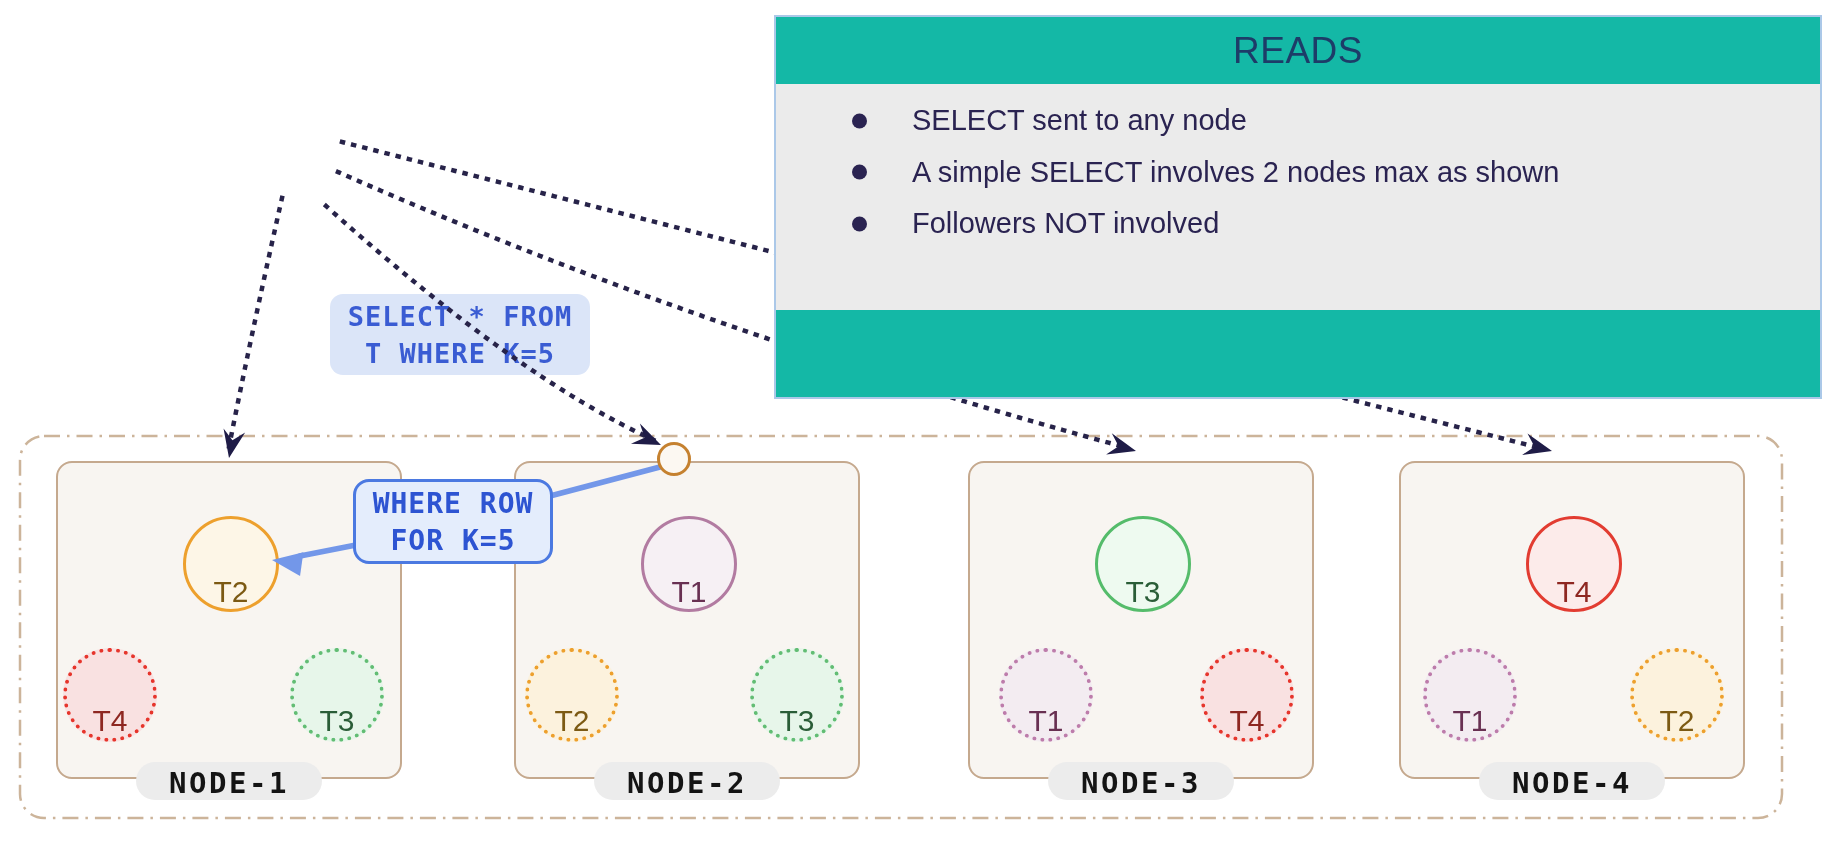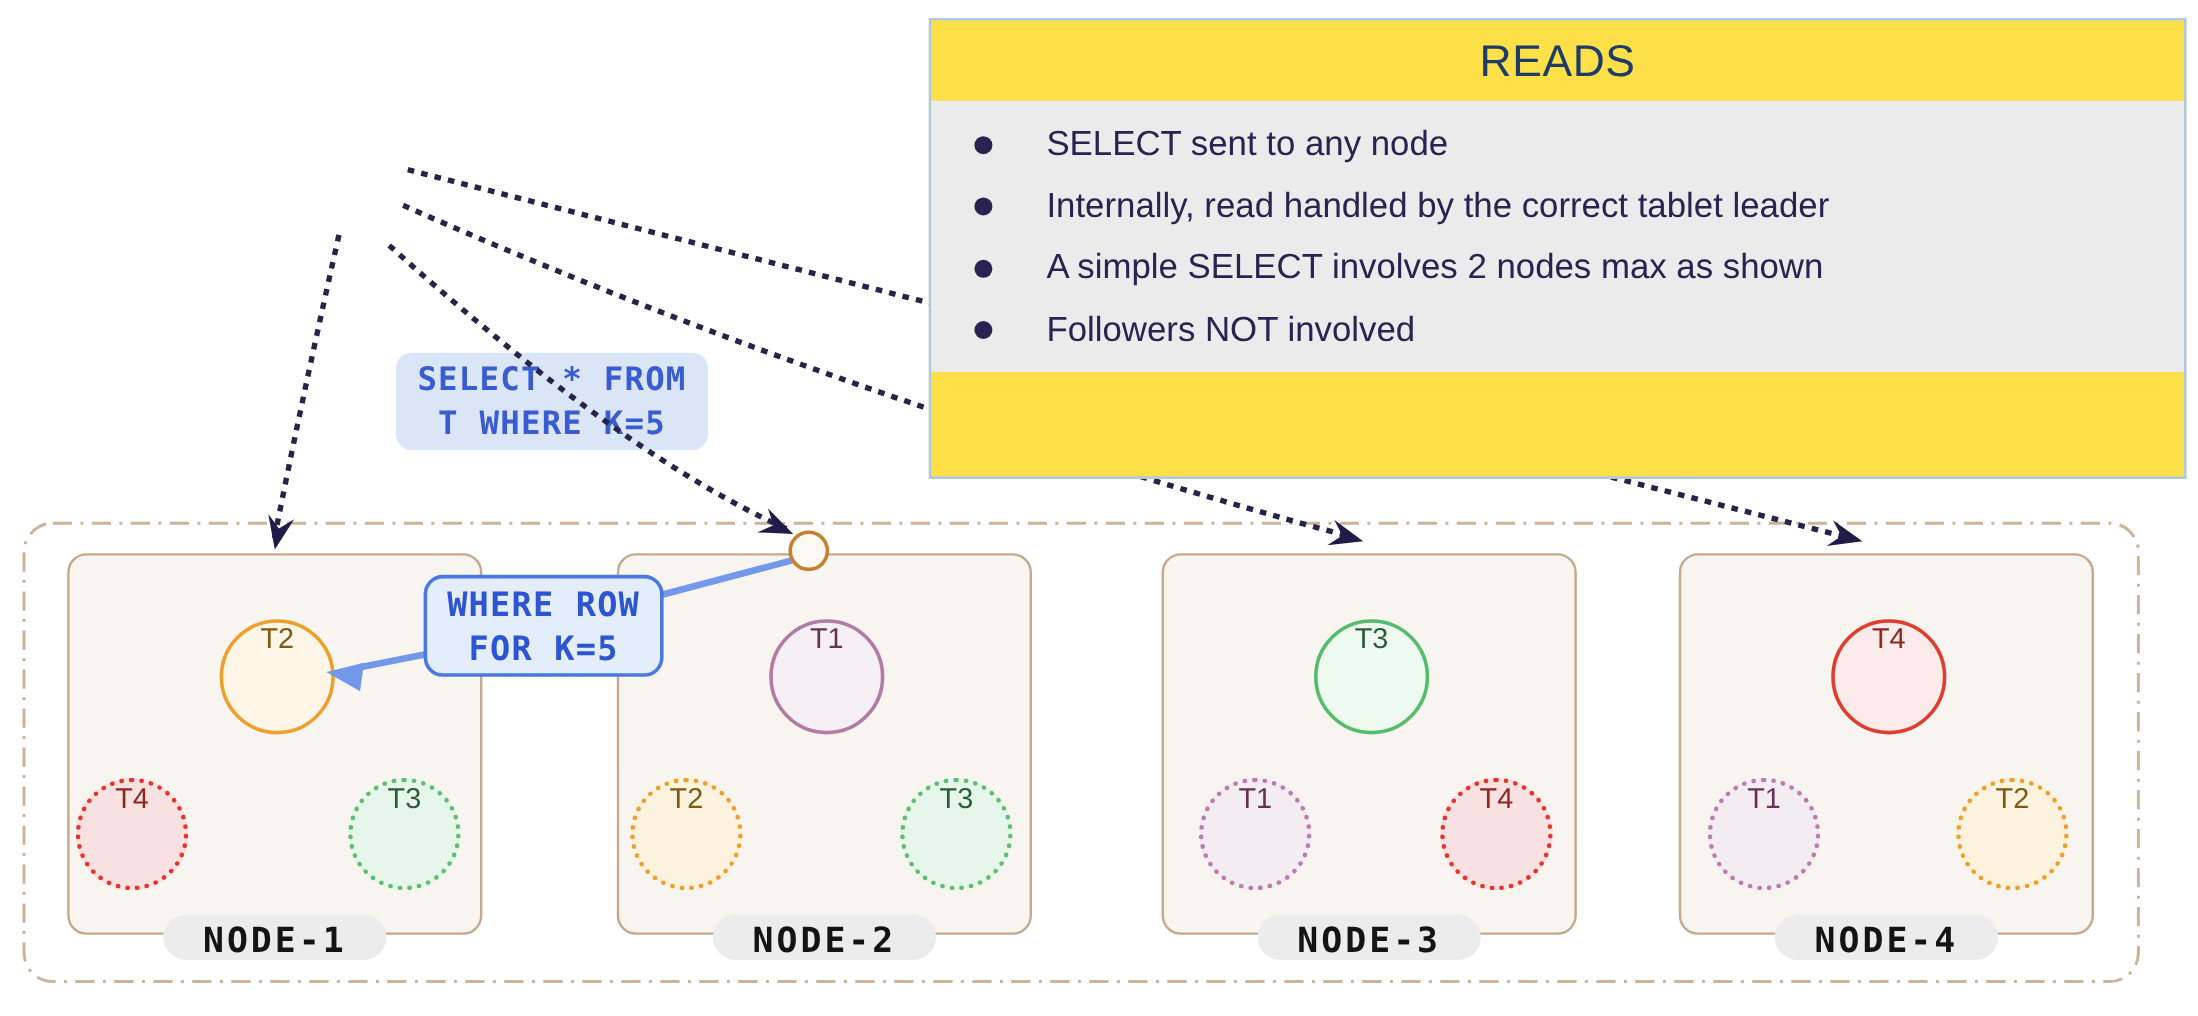--- a/index.html
+++ b/index.html
@@ -20,22 +20,22 @@
   }
   .node-pill {
     position:absolute; top:299px; left:50%; transform:translateX(-50%);
     width:186px; height:38px; background:#ececec; border-radius:19px;
     display:flex; align-items:flex-end; justify-content:center;
     font-family:"DejaVu Sans Mono", monospace; font-weight:bold;
     font-size:29px; letter-spacing:2.5px; color:#141414; white-space:nowrap;
   }
   .tablet {
     position:absolute; border-radius:50%;
-    display:flex; align-items:flex-start; justify-content:center;
-    font-size:24px; font-weight:500;
+    display:flex; align-items:flex-end; justify-content:center;
+    font-size:30px; font-weight:500;
   }
   .leader   { width:96px; height:96px; left:125px; top:53px; }
   .follower { width:94px; height:94px; top:185px; }
 
   .L-orange { background:#fdf6e7; border:3px solid #eda02d; color:#7c5a13; }
   .L-mauve  { background:#f6f0f4; border:3px solid #b27ba1; color:#683052; }
   .L-green  { background:#eefaf0; border:3px solid #55bc6b; color:#2a5d37; }
   .L-red    { background:#fcebea; border:3px solid #e23c31; color:#8e2721; }
   .F-orange { background:#fcf2dd; border:4px dotted #eda02d; color:#7c5a13; }
   .F-mauve  { background:#f3ecf1; border:4px dotted #bd7cab; color:#683052; }
@@ -62,28 +62,28 @@
   }
   #read-row-callout {
     left:353px; top:479px; width:200px; height:85px;
     background:#e4edfc; border:3.5px solid #4b79e1; border-radius:16px;
     color:#2d54d2; font-size:28px; line-height:37px; letter-spacing:1px;
   }
 
   
   #reads-panel {
     position:absolute; left:774px; top:15px; width:1048px; height:384px;
-    background:#fde047; border:2px solid #abc8e8;
+    background:#14b8a6; border:2px solid #abc8e8;
   }
   #reads-title {
     height:67px; display:flex; align-items:center; justify-content:center;
     font-size:37px; font-weight:500; color:#1d3c68; letter-spacing:0.5px;
   }
   #reads-body { background:#ebebeb; height:226px; padding-top:11px; }
-  #reads-body ul { list-style:none; }
+  #reads-body ul { list-style:none;margin-left:40px; }
   #reads-body li {
     position:relative; height:51.5px; display:flex; align-items:center;
     padding-left:96px; font-size:29px; color:#2a2351; white-space:nowrap;
   }
   #reads-body li::before {
     content:""; position:absolute; left:36px; top:50%; transform:translateY(-50%);
     width:15px; height:15px; border-radius:50%; background:#2a2351;
   }
 </style>
 </head>
@@ -188,20 +188,19 @@
     <span>WHERE ROW</span>
     <span>FOR K=5</span>
   </div>
 
 
   <div id="reads-panel">
     <div id="reads-title">READS</div>
     <div id="reads-body">
       <ul>
         <li>SELECT sent to any node</li>
-        <li>Internally, read handled by the correct tablet leader</li>
         <li>A simple SELECT involves 2 nodes max as shown</li>
         <li>Followers NOT involved</li>
       </ul>
     </div>
   </div>
 
 </div>
 
 </body></html>

